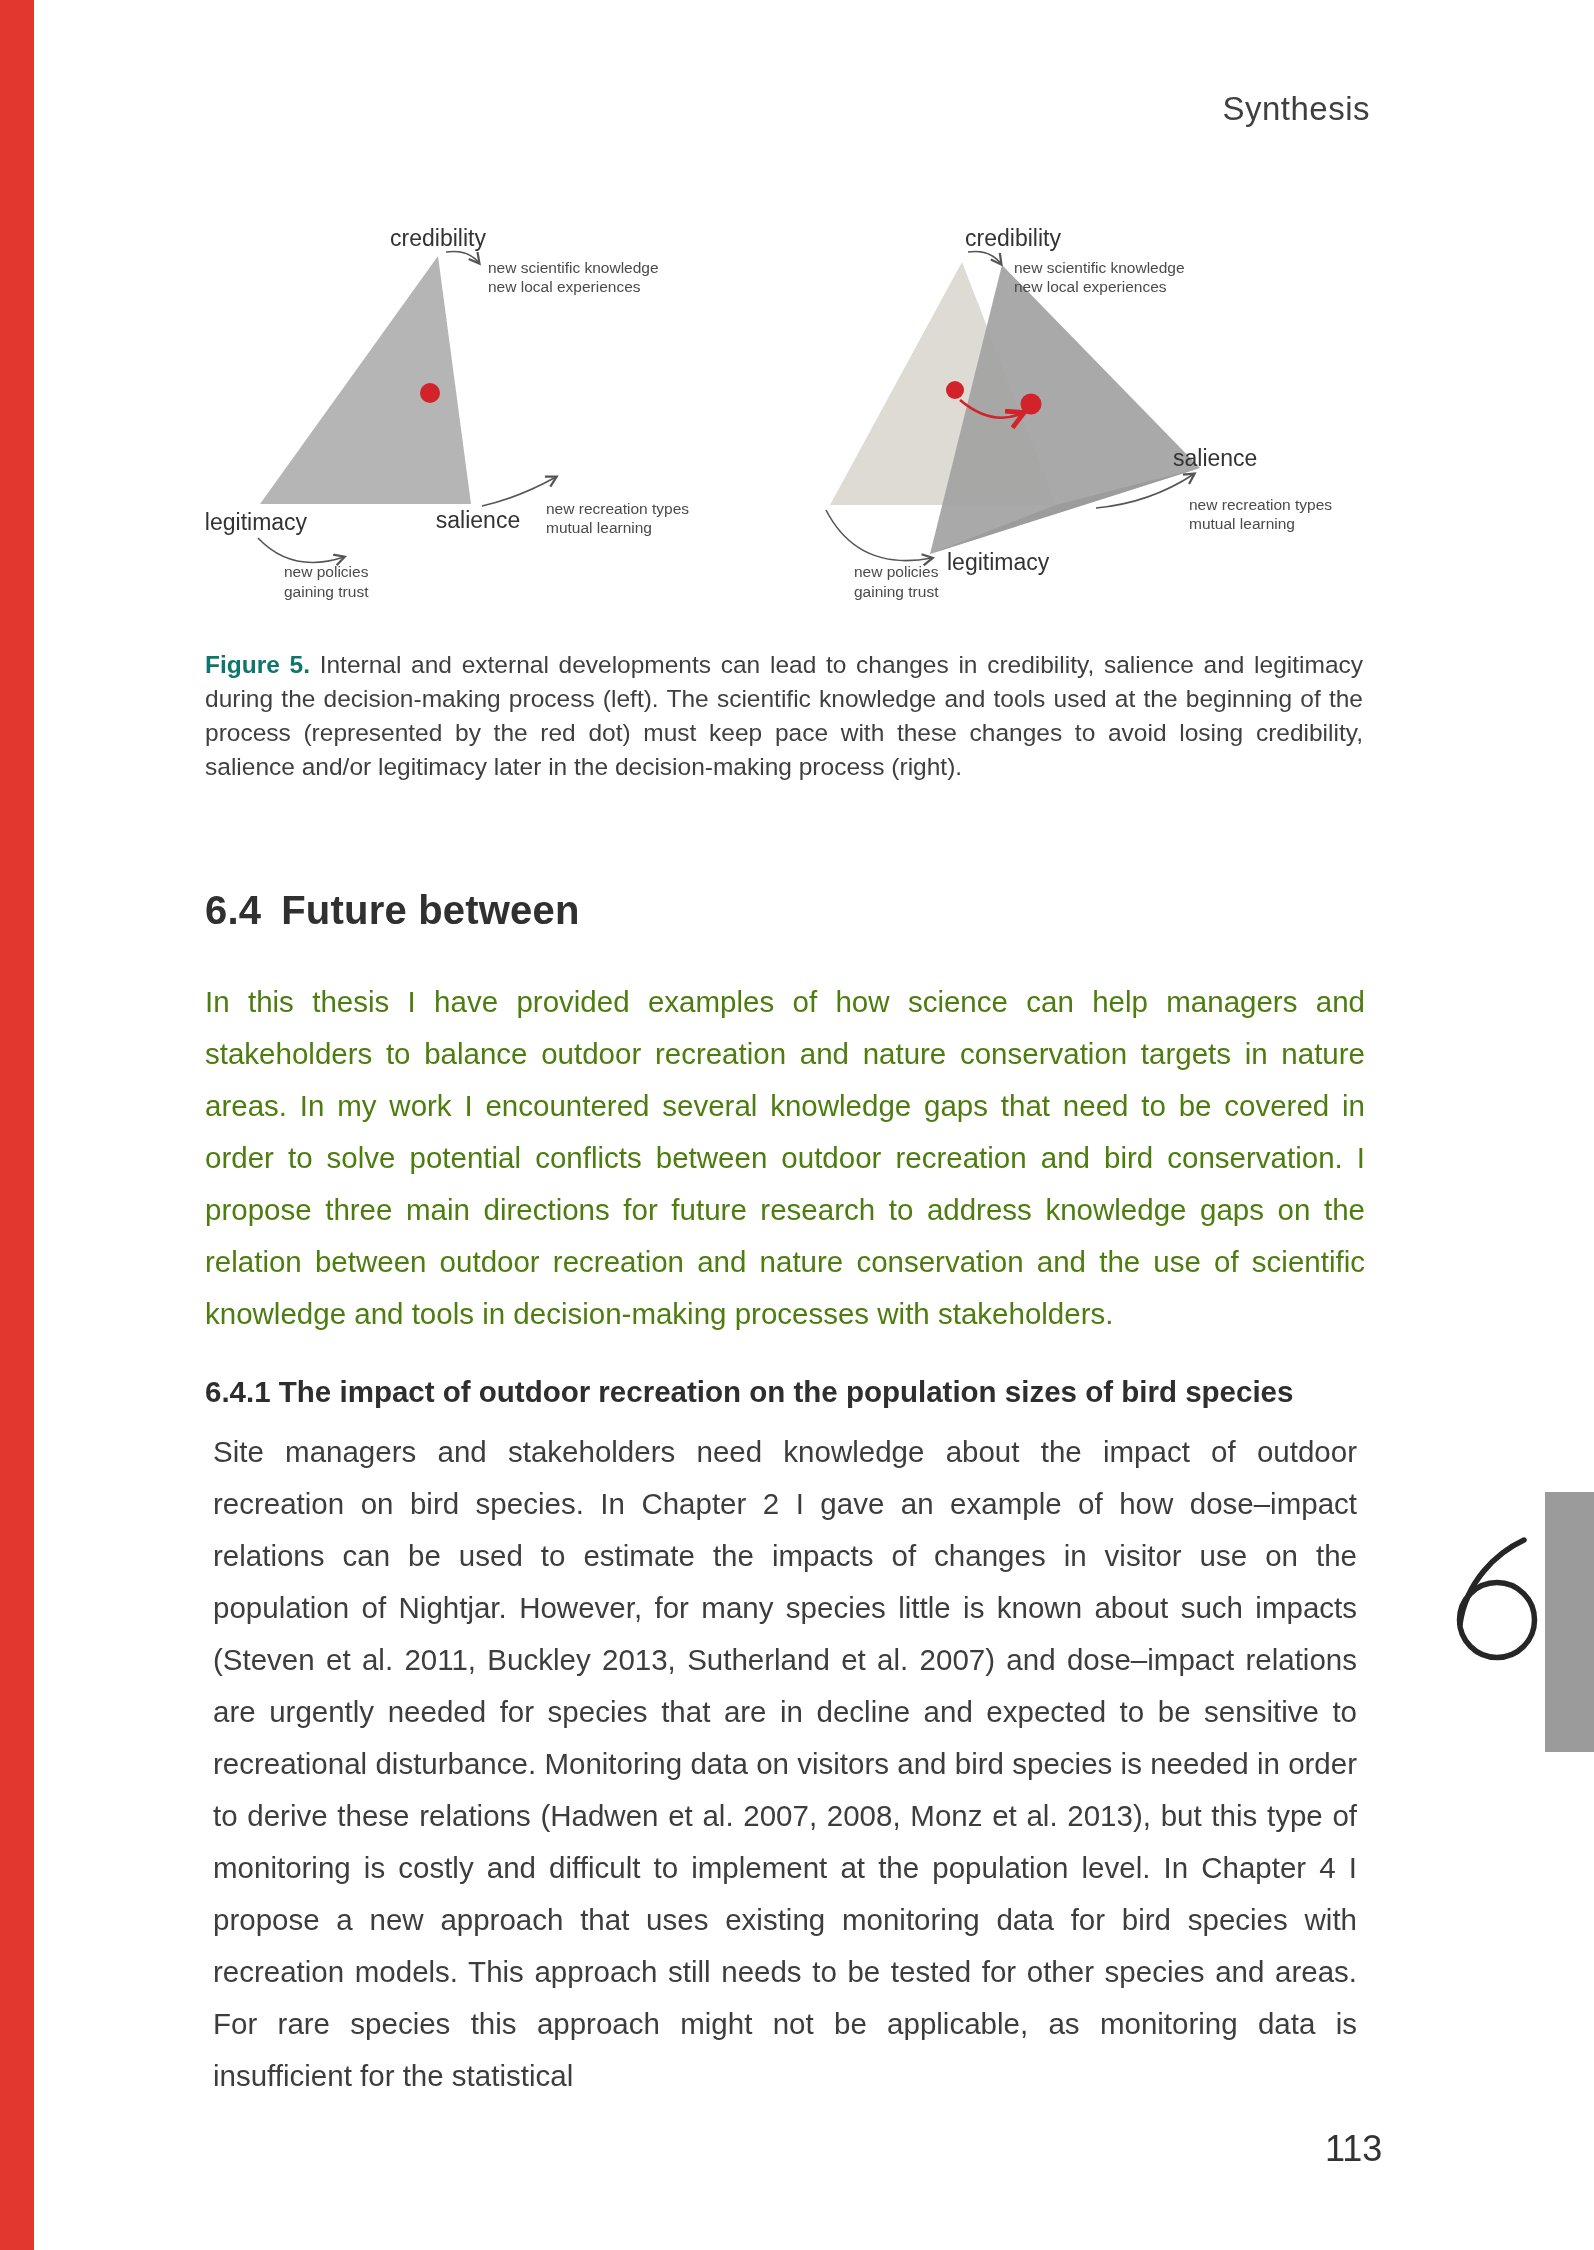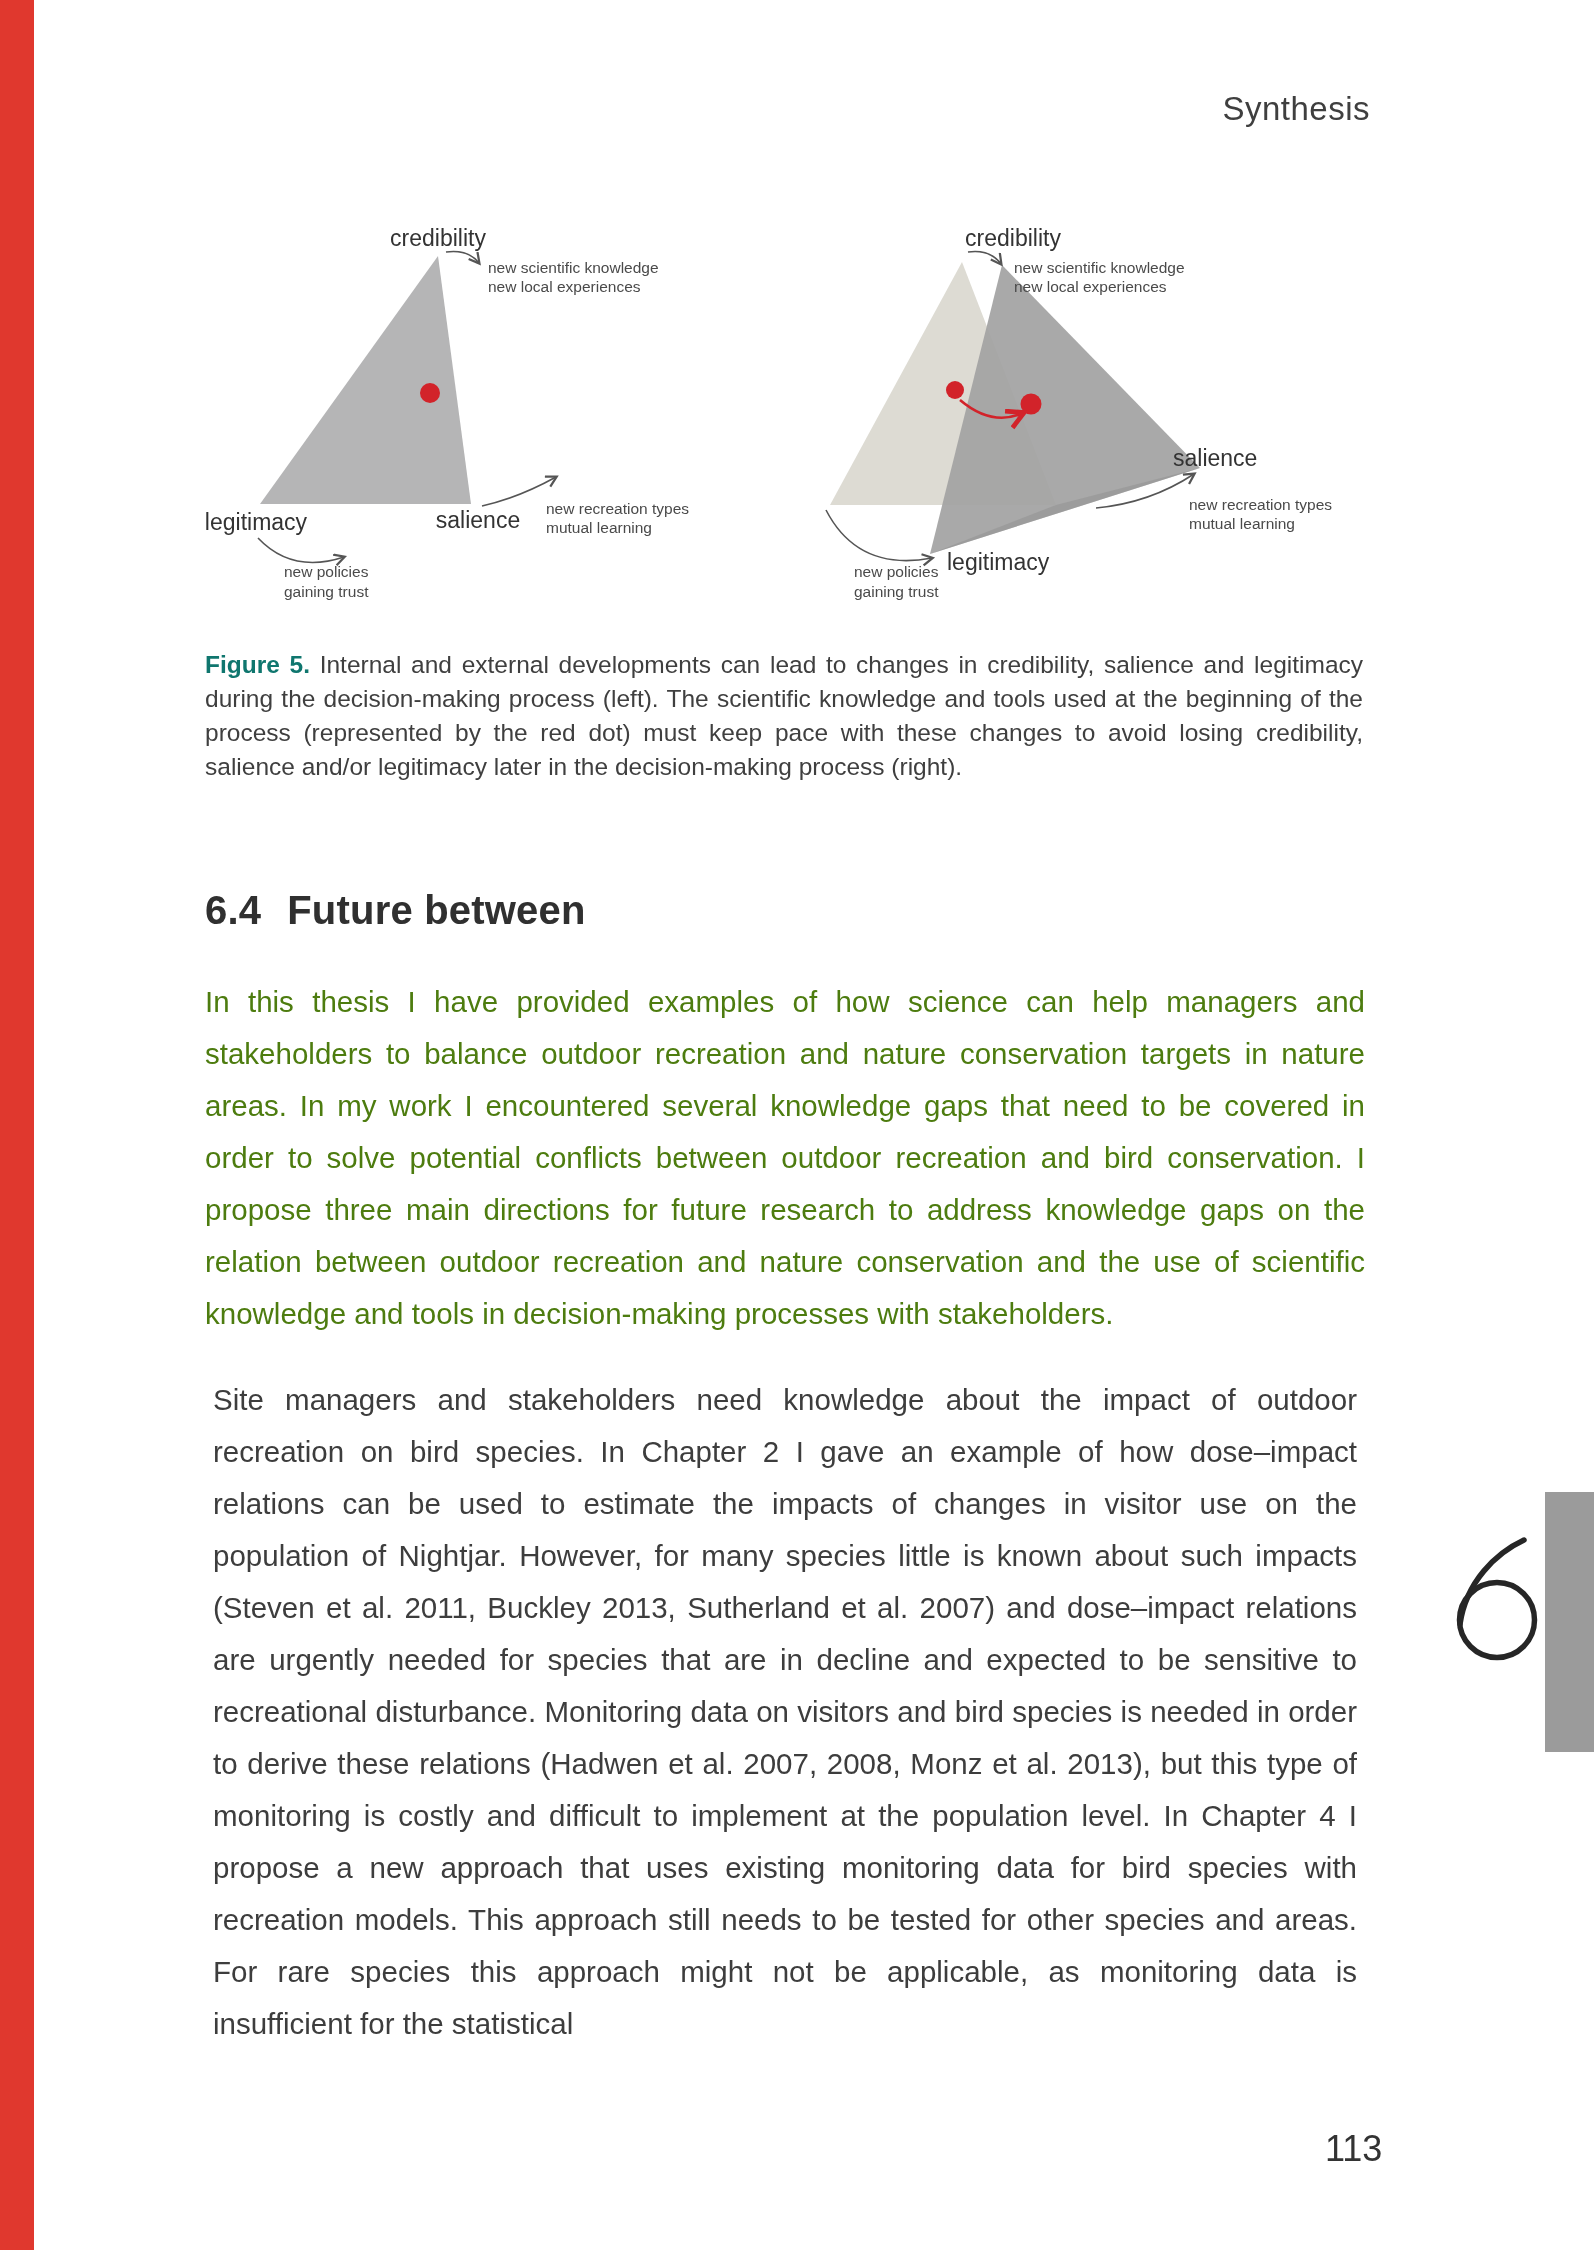--- a/index.html
+++ b/index.html
@@ -9,21 +9,21 @@
   }
   .abs{position:absolute;}
   #edge-bar{left:0;top:0;width:34px;height:2250px;background:#e0382e;}
   #running-head{top:90px;right:224px;font-size:33px;color:#3f3f3f;letter-spacing:.5px;}
   #fig-svg{left:0;top:0;}
   .fig-label{font-size:23px;fill:#333;}
   .fig-small{font-size:15.5px;fill:#4a4a4a;}
   #caption{left:205px;top:648px;width:1158px;font-size:24.5px;line-height:34px;text-align:justify;color:#3f3f3f;}
   #caption b{color:#0f766e;}
   #sec-heading{left:205px;top:888px;font-size:40px;font-weight:600;color:#303030;letter-spacing:.2px;}
-  #sec-heading .num{margin-right:26px;text-align:right;}
+  #sec-heading .num{margin-right:20px;text-align:right;}
   #para1{left:205px;top:976px;width:1160px;font-size:29.5px;line-height:52px;text-align:justify;color:#4d7c0f;}
   #block2{left:205px;top:1366px;width:1160px;font-size:29.5px;line-height:52px;color:#3d3d3d;}
   #sub-heading{font-weight:700;color:#2e2e2e;}
   #para2{text-align:justify;margin:8px;}
   #chapter-tab{left:1545px;top:1492px;width:49px;height:260px;background:#9b9b9b;}
   #chapter-num-svg{left:1440px;top:1520px;}
   #page-num{left:1325px;top:2128px;font-size:36px;color:#333;}
   p{margin:0;}
 </style>
 </head>
@@ -84,20 +84,21 @@
     <b>Figure 5.</b><span> Internal and external developments can lead to changes in credibility, salience and legitimacy during the decision-making process (left). The scientific knowledge and tools used at the beginning of the process (represented by the red dot) must keep pace with these changes to avoid losing credibility, salience and/or legitimacy later in the decision-making process (right).</span>
   </div>
 
   <div id="sec-heading" class="abs">
     <span class="num">6.4</span><span>Future between</span>
   </div>
 
   <p id="para1" class="abs">In this thesis I have provided examples of how science can help managers and stakeholders to balance outdoor recreation and nature conservation targets in nature areas. In my work I encountered several knowledge gaps that need to be covered in order to solve potential conflicts between outdoor recreation and bird conservation. I propose three main directions for future research to address knowledge gaps on the relation between outdoor recreation and nature conservation and the use of scientific knowledge and tools in decision-making processes with stakeholders.</p>
 
   <div id="block2" class="abs">
+    <div id="sub-heading">6.4.1 The impact of outdoor recreation on the population sizes of bird species</div>
     <p id="para2">Site managers and stakeholders need knowledge about the impact of outdoor recreation on bird species. In Chapter 2 I gave an example of how dose–impact relations can be used to estimate the impacts of changes in visitor use on the population of Nightjar. However, for many species little is known about such impacts (Steven et al. 2011, Buckley 2013, Sutherland et al. 2007) and dose–impact relations are urgently needed for species that are in decline and expected to be sensitive to recreational disturbance. Monitoring data on visitors and bird species is needed in order to derive these relations (Hadwen et al. 2007, 2008, Monz et al. 2013), but this type of monitoring is costly and difficult to implement at the population level. In Chapter 4 I propose a new approach that uses existing monitoring data for bird species with recreation models. This approach still needs to be tested for other species and areas. For rare species this approach might not be applicable, as monitoring data is insufficient for the statistical</p>
   </div>
 
   <div id="chapter-tab" class="abs"></div>
 
   <svg id="chapter-num-svg" class="abs" width="120" height="170" viewBox="0 0 120 170">
     <path d="M84,20 C56,33 26,62 20,104" fill="none" stroke="#262626" stroke-width="5.5" stroke-linecap="round"></path>
     <circle cx="57" cy="100" r="37.5" fill="none" stroke="#262626" stroke-width="5.5"></circle>
   </svg>
 

